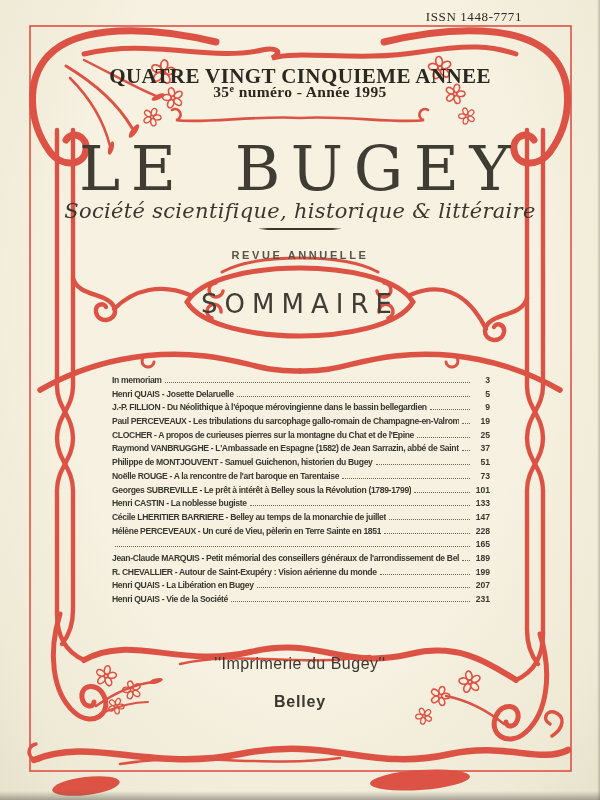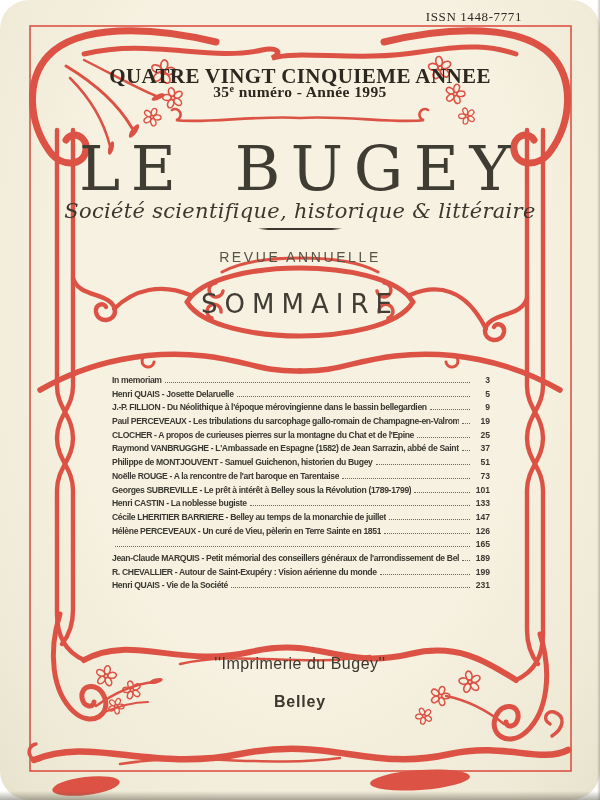--- a/index.html
+++ b/index.html
@@ -1,37 +1,37 @@
 <!DOCTYPE html>
 <html><head>
 <meta charset="utf-8">
 <style>
   html,body{margin:0;padding:0;}
   body{width:600px;height:800px;overflow:hidden;font-family:"Liberation Sans",sans-serif;}
   .page{position:relative;width:600px;height:800px;
-    background:radial-gradient(ellipse at 50% 38%, #f6f1e0 55%, #efead6 85%, #e7e2cc 100%);border-radius:29px;}
+    background:radial-gradient(ellipse at 50% 38%, #f6f1e0 55%, #efead6 85%, #e7e2cc 100%);}
   .abs{position:absolute;}
   .ctr{left:0;right:0;text-align:center;}
 
   .issn{top:9px;right:78px;font-family:"Liberation Serif",serif;font-size:13px;
     letter-spacing:.6px;color:#2d2a23;}
 
   .year-line{top:64px;font-family:"Liberation Serif",serif;font-weight:bold;
     font-size:21px;letter-spacing:.4px;color:#2b2820;}
   .issue-line{top:83px;font-family:"Liberation Serif",serif;font-weight:bold;
     font-size:15.5px;letter-spacing:.4px;color:#2b2820;}
   .issue-line sup{font-size:10px;vertical-align:5px;}
 
   .title{top:132px;font-family:"DejaVu Serif","Liberation Serif",serif;
     font-size:62px;letter-spacing:.17em;word-spacing:18px;color:#3f3c34;}
   .subtitle{top:199px;font-family:"DejaVu Serif","Liberation Serif",serif;
     font-style:italic;font-size:21px;letter-spacing:.3px;color:#3a372f;}
   .subtitle-divider{top:228px;left:258px;width:84px;height:2px;background:#3a372f;
     clip-path:polygon(0 40%,12% 0,88% 0,100% 40%,88% 100%,12% 100%);}
-  .revue{top:249px;font-size:14px;font-weight:normal;letter-spacing:2.6px;color:#565349;}
+  .revue{top:249px;font-size:11px;font-weight:bold;letter-spacing:2.6px;color:#565349;}
 
   .sommaire{top:289px;font-family:"DejaVu Sans","Liberation Sans",sans-serif;
     font-size:26px;letter-spacing:7px;color:#403d35;}
 
   .toc{top:374px;left:112px;width:378px;color:#3a3832;}
   .toc-row{display:flex;align-items:baseline;height:13.7px;
     font-size:8.6px;font-weight:bold;letter-spacing:-.35px;line-height:13.7px;}
   .toc-label{white-space:nowrap;overflow:hidden;flex-shrink:1;}
   .toc-dots{flex:1 1 8px;min-width:8px;border-bottom:1px dotted #6a675c;
     margin:0 3px 3px 3px;height:1px;}
@@ -230,40 +230,45 @@
 
     <div class="toc-row">
       <span class="toc-label">Cécile LHERITIER BARRIERE - Belley au temps de la monarchie de juillet</span>
       <span class="toc-dots"></span>
       <span class="toc-page">147</span>
     </div>
 
     <div class="toc-row">
       <span class="toc-label">Hélène PERCEVEAUX - Un curé de Vieu, pèlerin en Terre Sainte en 1851</span>
       <span class="toc-dots"></span>
-      <span class="toc-page">126</span>
+      <span class="toc-page">228</span>
     </div>
 
     <div class="toc-row">
       <span class="toc-dots"></span>
       <span class="toc-page">165</span>
     </div>
 
     <div class="toc-row">
       <span class="toc-label">Jean-Claude MARQUIS - Petit mémorial des conseillers généraux de l'arrondissement de Belley</span>
       <span class="toc-dots"></span>
       <span class="toc-page">189</span>
     </div>
 
     <div class="toc-row">
       <span class="toc-label">R. CHEVALLIER - Autour de Saint-Exupéry : Vision aérienne du monde</span>
       <span class="toc-dots"></span>
       <span class="toc-page">199</span>
     </div>
 
+    <div class="toc-row">
+      <span class="toc-label">Henri QUAIS - La Libération en Bugey</span>
+      <span class="toc-dots"></span>
+      <span class="toc-page">207</span>
+    </div>
 
     <div class="toc-row">
       <span class="toc-label">Henri QUAIS - Vie de la Société</span>
       <span class="toc-dots"></span>
       <span class="toc-page">231</span>
     </div>
   </div>
 
   <div class="abs ctr imprint1">''Imprimerie du Bugey''</div>
   <div class="abs ctr imprint2">Belley</div>

